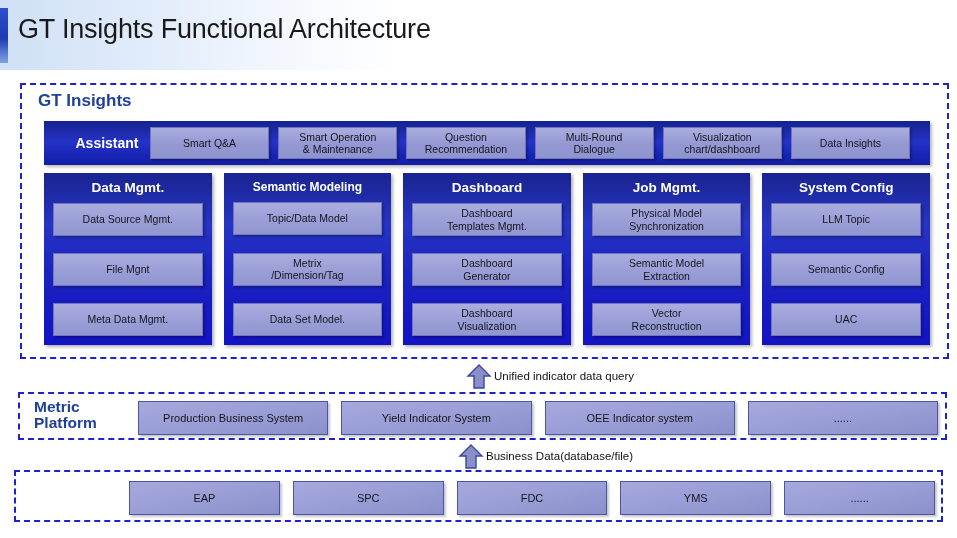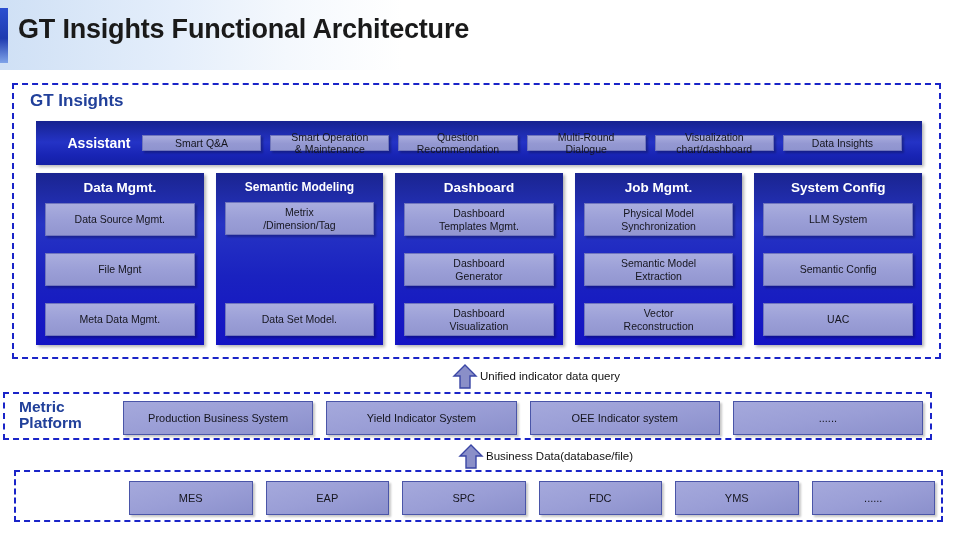--- a/index.html
+++ b/index.html
@@ -25,35 +25,35 @@
   .title-accent {
     position: absolute;
     left: 0; top: 8px;
     width: 8px; height: 55px;
     background: linear-gradient(to bottom, #2b4fd0 0%, #1e3bb0 55%, #7fa3e8 100%);
   }
   .page-title {
     position: absolute;
     left: 18px; top: 14px;
     font-size: 27px;
-    font-weight: bold;
+    font-weight: normal;
     color: #1a1a1a;
     letter-spacing: -0.2px;
     white-space: nowrap;
   }
 
   
   .dashed-box {
     position: absolute;
     border: 2.5px dashed #1a24c8;
     background: #ffffff;
     box-sizing: border-box;
   }
-  #gt-insights-section { left: 12px; top: 83px; width: 929px; height: 276px; }
-  #metric-section      { left: 3px; top: 392px; width: 929px; height: 48px; }
+  #gt-insights-section { left: 20px; top: 83px; width: 929px; height: 276px; }
+  #metric-section      { left: 18px; top: 392px; width: 929px; height: 48px; }
   #business-section    { left: 14px; top: 470px; width: 929px; height: 52px; }
 
   .section-label {
     position: absolute;
     font-weight: bold;
     color: #21409a;
     line-height: 1.05;
   }
   #gt-insights-label { left: 16px; top: 7px; font-size: 17px; }
   #metric-label      { left: 14px; top: 5px; font-size: 15.5px; }
@@ -76,21 +76,21 @@
     font-weight: bold;
     font-size: 14px;
     width: 86px;
     text-align: center;
     flex: 0 0 auto;
   }
   .assistant-tiles {
     display: flex;
     flex: 1 1 auto;
     gap: 9px;
-    height: 16px;
+    height: 32px;
     align-items: stretch;
   }
   .tile-light {
     background: linear-gradient(to bottom, #a9adde 0%, #9498d2 55%, #8f94cf 100%);
     border: 1px solid #6f75bb;
     box-shadow: 1.5px 1.5px 2px rgba(0,0,0,0.25);
     display: flex;
     align-items: center;
     justify-content: center;
     text-align: center;
@@ -175,21 +175,21 @@
     font-size: 11px;
     box-sizing: border-box;
   }
 
   
   .connector {
     position: absolute;
     display: flex;
     align-items: center;
   }
-  #connector-1 { left: 452px; top: 363px; }
+  #connector-1 { left: 466px; top: 363px; }
   #connector-2 { left: 458px; top: 443px; }
   .arrow-up {
     width: 26px; height: 26px;
     position: relative;
     flex: 0 0 auto;
   }
   .arrow-up svg { display: block; }
   .connector-label {
     font-size: 11.5px;
     color: #111111;
@@ -227,20 +227,21 @@
       <div class="column-items">
         <div class="col-tile">Data Source Mgmt.</div>
         <div class="col-tile">File Mgnt</div>
         <div class="col-tile">Meta Data Mgmt.</div>
       </div>
     </div>
 
     <div class="column">
       <div class="column-title small">Semantic Modeling</div>
       <div class="column-items">
+        <div class="col-tile">Topic/Data Model</div>
         <div class="col-tile">Metrix<br>/Dimension/Tag</div>
         <div class="col-tile">Data Set Model.</div>
       </div>
     </div>
 
 
     <div class="column">
       <div class="column-title">Dashboard</div>
       <div class="column-items">
         <div class="col-tile">Dashboard<br>Templates Mgmt.</div>
@@ -254,21 +255,21 @@
       <div class="column-items">
         <div class="col-tile">Physical Model<br>Synchronization</div>
         <div class="col-tile">Semantic Model<br>Extraction</div>
         <div class="col-tile">Vector<br>Reconstruction</div>
       </div>
     </div>
 
     <div class="column">
       <div class="column-title">System Config</div>
       <div class="column-items">
-        <div class="col-tile">LLM System</div>
+        <div class="col-tile">LLM Topic</div>
         <div class="col-tile">Semantic Config</div>
         <div class="col-tile">UAC</div>
       </div>
     </div>
 
   </div>
 </div>
 
 <div class="connector" id="connector-1">
   <div class="arrow-up">
@@ -293,20 +294,19 @@
   <div class="arrow-up">
     <svg width="26" height="26" viewBox="0 0 26 26">
       <polygon points="13,2 24,13 18,13 18,25 8,25 8,13 2,13" fill="#8a8fc8" stroke="#3a46a5" stroke-width="1.4"></polygon>
     </svg>
   </div>
   <div class="connector-label">Business Data(database/file)</div>
 </div>
 
 <div class="dashed-box" id="business-section">
   <div class="row-tiles" id="business-tiles">
-    <div class="row-tile">MES</div>
     <div class="row-tile">EAP</div>
     <div class="row-tile">SPC</div>
     <div class="row-tile">FDC</div>
     <div class="row-tile">YMS</div>
     <div class="row-tile">......</div>
   </div>
 </div>
 
 </body></html>

